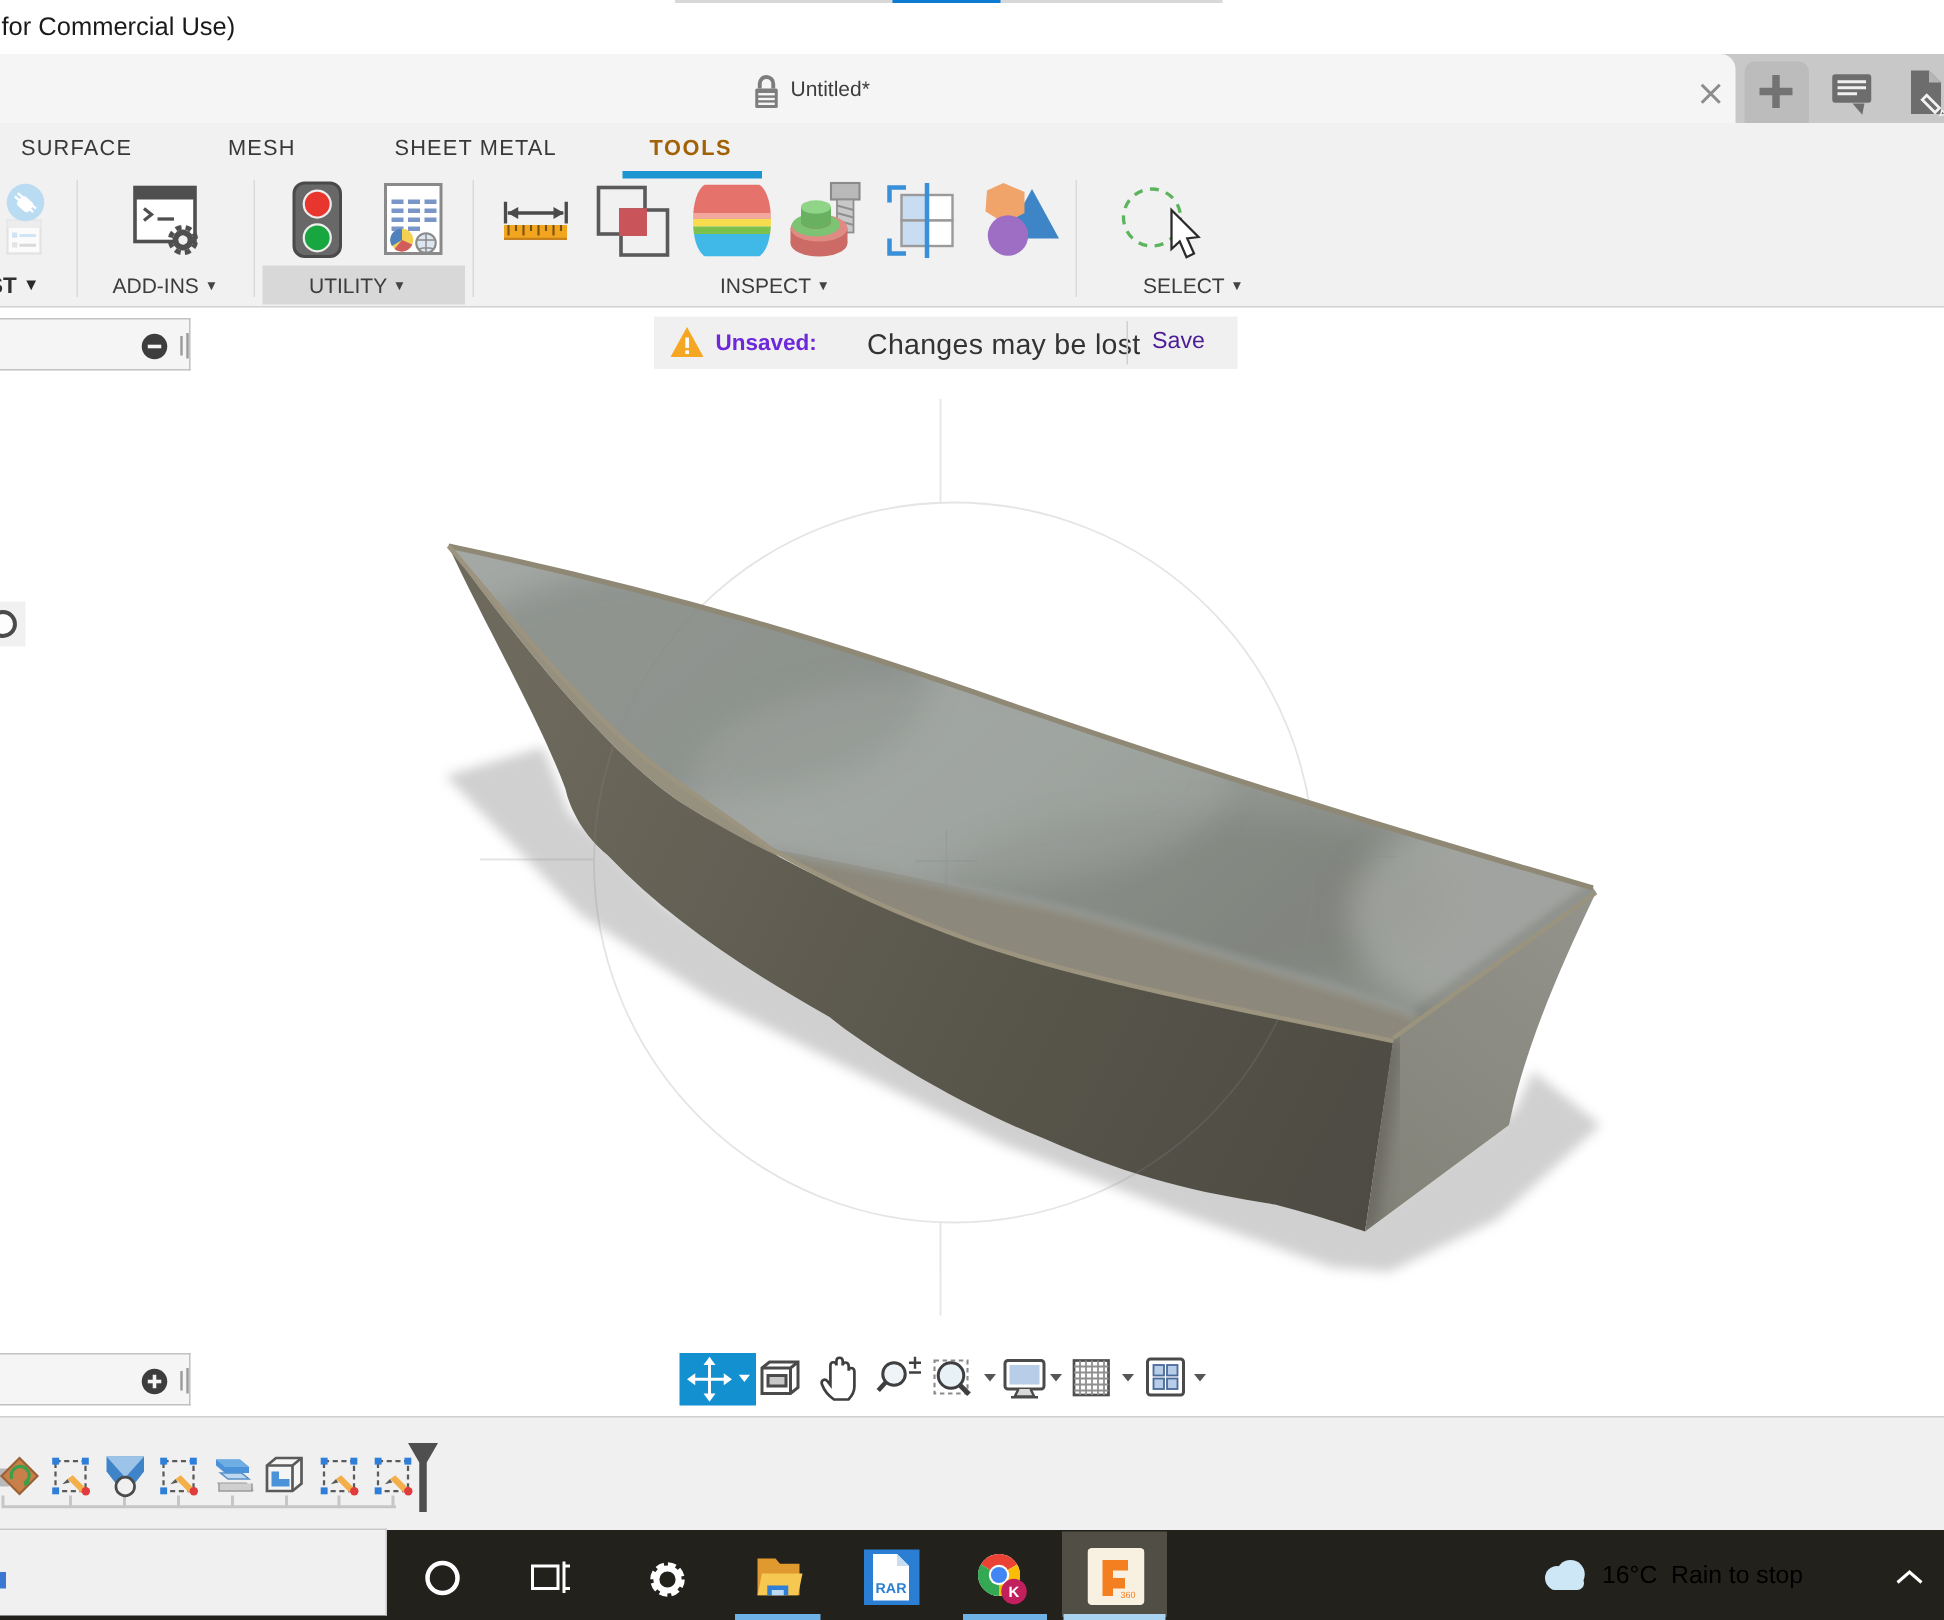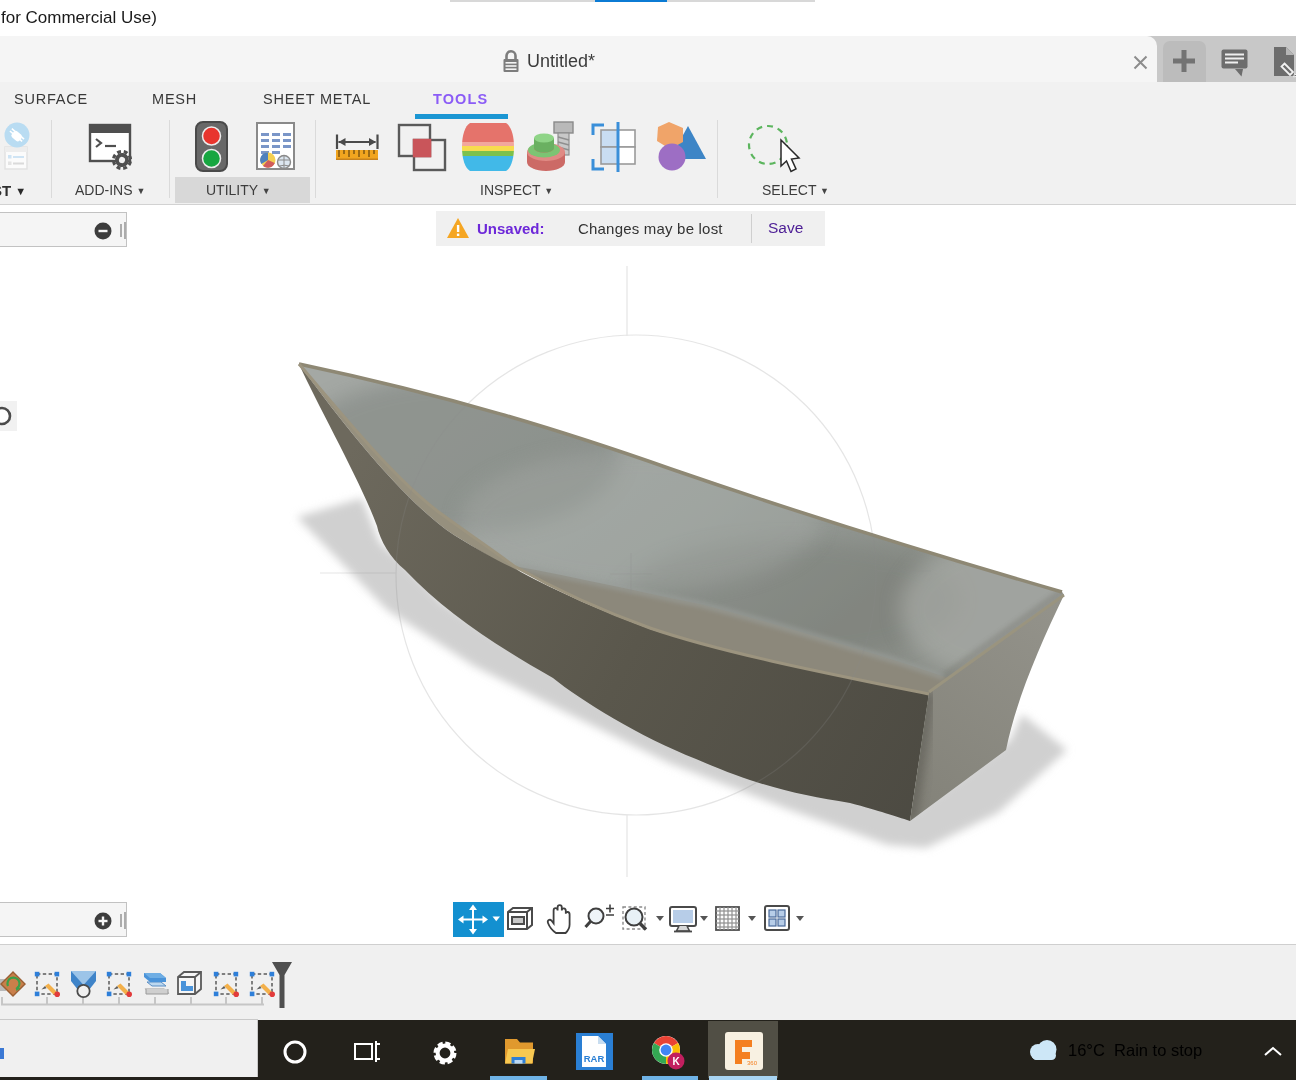--- a/index.html
+++ b/index.html
@@ -9,21 +9,21 @@
   .abs{position:absolute;}
   
   #topstrip{left:0;top:0;width:1296px;height:36px;background:#fff;}
   #toptitle{left:1px;top:8px;font-size:17px;color:#1a1a1a;}
   #topline{left:450px;top:0;width:365px;height:2px;background:#d8d8d8;}
   #topblue{left:595px;top:0;width:72px;height:2px;background:#0b7bd4;}
   
   #tabstrip{left:0;top:36px;width:1296px;height:46px;background:#c8c8c8;}
   #doctab{left:0;top:36px;width:1157px;height:46px;background:#f5f5f5;
           border-top-right-radius:10px;}
-  #doctitle{left:527px;top:51px;font-size:18px;color:#3c3c3c;}
+  #doctitle{left:527px;top:51px;font-size:14px;color:#3c3c3c;}
   #plusbtn{left:1163px;top:41px;width:43px;height:41px;background:#bcbcbc;
            border-radius:7px 7px 0 0;}
   
   #ribbon{left:0;top:82px;width:1296px;height:122px;background:#f1f1f1;
           border-bottom:1px solid #d2d2d2;padding-left:12px;}
   .rtab{position:absolute;top:9px;font-size:14.5px;
         color:#383838;letter-spacing:0.8px;}
   .rtabb{font-weight:bold;font-size:14.5px;letter-spacing:1.1px;}
   #underline{left:415px;top:32px;width:93px;height:5px;background:#1b96d3;position:absolute;}
   .vsep{position:absolute;top:38px;height:78px;width:1px;background:#dadada;}
@@ -85,21 +85,21 @@
     <path d="M2 1 h12 l8 8 v21 h-20 z" fill="#6d6d6d"></path>
     <path d="M14 1 l8 8 h-8 z" fill="#b5b5b5"></path>
     <path d="M12.5 17.5 l8.5 8.5 -3 3 -8.5 -8.5 z" fill="#6d6d6d" stroke="#f2f2f2" stroke-width="1.8"></path>
     <path d="M22.6 27.6 l2.4 2.4 -3.4 1 z" fill="#6d6d6d" stroke="#f2f2f2" stroke-width="1"></path>
   </svg>
 
   <div class="abs" id="ribbon">
     <span class="rtab" style="left:14px">SURFACE</span>
     <span class="rtab" style="left:152px">MESH</span>
     <span class="rtab" style="left:263px">SHEET METAL</span>
-    <span class="rtab rtabb" style="left:433px;color:#8b5cf6;top:9px">TOOLS</span>
+    <span class="rtab rtabb" style="left:433px;color:#a16207;top:9px">TOOLS</span>
     <div id="underline"></div>
     <div class="vsep" style="left:51px"></div>
     <div class="vsep" style="left:169px"></div>
     <div class="vsep" style="left:315px"></div>
     <div class="vsep" style="left:717px"></div>
     <div id="utilbg"></div>
     <div class="glabel" style="left:-8px;font-size:15px;font-weight:bold;color:#2f2f2f">ST <span class="arr" style="font-size:11px;color:#2a2a2a">▼</span></div>
     <div class="glabel" style="left:75px">ADD-INS <span class="arr">▼</span></div>
     <div class="glabel" style="left:206px">UTILITY <span class="arr">▼</span></div>
     <div class="glabel" style="left:480px">INSPECT <span class="arr">▼</span></div>
@@ -236,21 +236,21 @@
     </g>
   </svg>
 
   <div class="abs" id="warnbar"></div>
   <svg class="abs" style="left:446px;top:217px" width="24" height="22" viewBox="0 0 24 22">
     <path d="M12 1 L23 21 H1 Z" fill="#f5a623"></path>
     <rect x="10.9" y="8" width="2.4" height="7" fill="#fff"></rect>
     <rect x="10.9" y="16.6" width="2.4" height="2.4" fill="#fff"></rect>
   </svg>
   <div class="abs" style="left:477px;top:220px;font-size:15px;font-weight:bold;color:#6d28d9">Unsaved:</div>
-  <div class="abs" style="left:578px;top:220px;font-size:15px;color:#333;letter-spacing:0.2px">Changes may be lost</div>
+  <div class="abs" style="left:578px;top:220px;font-size:19px;color:#333;letter-spacing:0.2px">Changes may be lost</div>
   <div class="abs" id="warnsep"></div>
   <div class="abs" style="left:768px;top:219px;font-size:15.5px;color:#4c1d95">Save</div>
 
   <div class="abs lpanel" style="top:212px"></div>
   <svg class="abs" style="left:94px;top:222px" width="34" height="18" viewBox="0 0 34 18">
     <circle cx="9" cy="9" r="8.5" fill="#3d3d3d"></circle>
     <rect x="4.5" y="7.8" width="9" height="2.4" fill="#f5f5f5"></rect>
     <line x1="27" y1="2" x2="27" y2="15" stroke="#9a9a9a" stroke-width="1.6"></line>
     <line x1="31" y1="0" x2="31" y2="17" stroke="#9a9a9a" stroke-width="1.6"></line>
   </svg>

